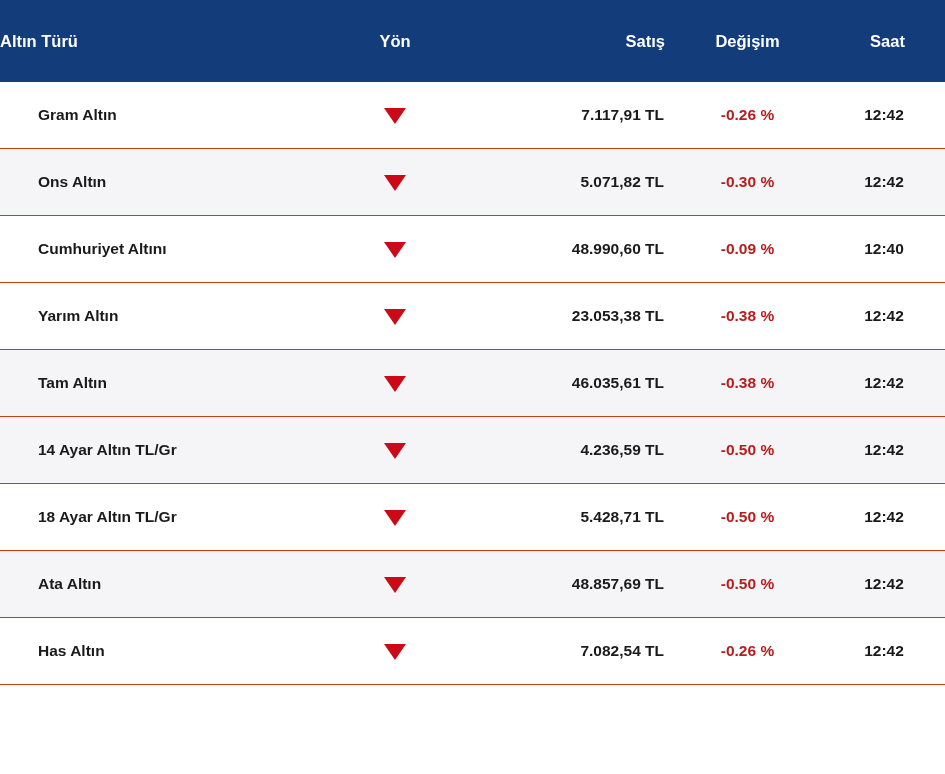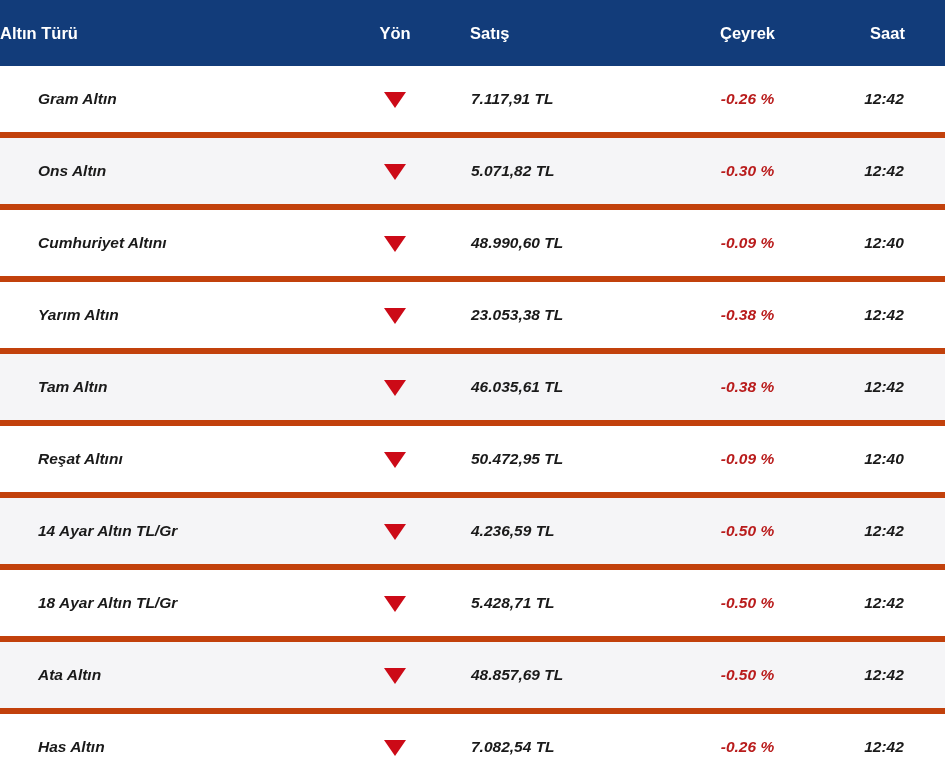--- a/index.html
+++ b/index.html
@@ -18,43 +18,42 @@
     width: 945px;
     border-collapse: collapse;
     table-layout: fixed;
   }
   table.gold-table thead th {
     background: #123c7a;
     color: #ffffff;
     font-size: 16.5px;
     font-weight: bold;
     height: 66px;
-    padding: 0 0;
+    padding: 8px 0;
     vertical-align: middle;
     white-space: nowrap;
   }
   table.gold-table tbody td {
     height: 64px;
     font-size: 15.5px;
     font-weight: bold;
     vertical-align: middle;
-    border-bottom: 6px solid #c2410c;
+    border-bottom: 1px solid #c2410c;
     white-space: nowrap;
-    font-style: italic;
   }
   tbody tr.alt td {
     background: #f5f5f7;
   }
   tbody tr td {
     background: #ffffff;
   }
   
   .col-name   { width: 320px; text-align: left;  padding-left: 38px; }
   .col-dir    { width: 150px; text-align: center; }
-  .col-price  { width: 195px; text-align: left; }
+  .col-price  { width: 195px; text-align: right; }
   .col-change { width: 165px; text-align: center; }
   .col-time   { width: 115px; text-align: center; padding-right: 8px; }
 
   thead .col-name { padding-left: 38px; }
 
   .change-cell { color: #b91c1c; }
   .price-cell  { color: #1a1a1a; }
   .time-cell   { color: #1a1a1a; }
   .name-cell   { color: #1a1a1a; }
 
@@ -71,21 +70,21 @@
 </style>
 </head>
 <body>
 
 <table class="gold-table">
   <thead>
     <tr>
       <th class="col-name">Altın Türü</th>
       <th class="col-dir">Yön</th>
       <th class="col-price">Satış</th>
-      <th class="col-change">Çeyrek</th>
+      <th class="col-change">Değişim</th>
       <th class="col-time">Saat</th>
     </tr>
   </thead>
   <tbody id="table-body">
       <tr>
         <td class="col-name name-cell">Gram Altın</td>
         <td class="col-dir"><span class="arrow-down"></span></td>
         <td class="col-price price-cell">7.117,91 TL</td>
         <td class="col-change change-cell">-0.26 %</td>
         <td class="col-time time-cell">12:42</td>
@@ -111,27 +110,20 @@
         <td class="col-change change-cell">-0.38 %</td>
         <td class="col-time time-cell">12:42</td>
       </tr>
       <tr class="alt">
         <td class="col-name name-cell">Tam Altın</td>
         <td class="col-dir"><span class="arrow-down"></span></td>
         <td class="col-price price-cell">46.035,61 TL</td>
         <td class="col-change change-cell">-0.38 %</td>
         <td class="col-time time-cell">12:42</td>
       </tr>
-      <tr>
-        <td class="col-name name-cell">Reşat Altını</td>
-        <td class="col-dir"><span class="arrow-down"></span></td>
-        <td class="col-price price-cell">50.472,95 TL</td>
-        <td class="col-change change-cell">-0.09 %</td>
-        <td class="col-time time-cell">12:40</td>
-      </tr>
       <tr class="alt">
         <td class="col-name name-cell">14 Ayar Altın TL/Gr</td>
         <td class="col-dir"><span class="arrow-down"></span></td>
         <td class="col-price price-cell">4.236,59 TL</td>
         <td class="col-change change-cell">-0.50 %</td>
         <td class="col-time time-cell">12:42</td>
       </tr>
       <tr>
         <td class="col-name name-cell">18 Ayar Altın TL/Gr</td>
         <td class="col-dir"><span class="arrow-down"></span></td>

